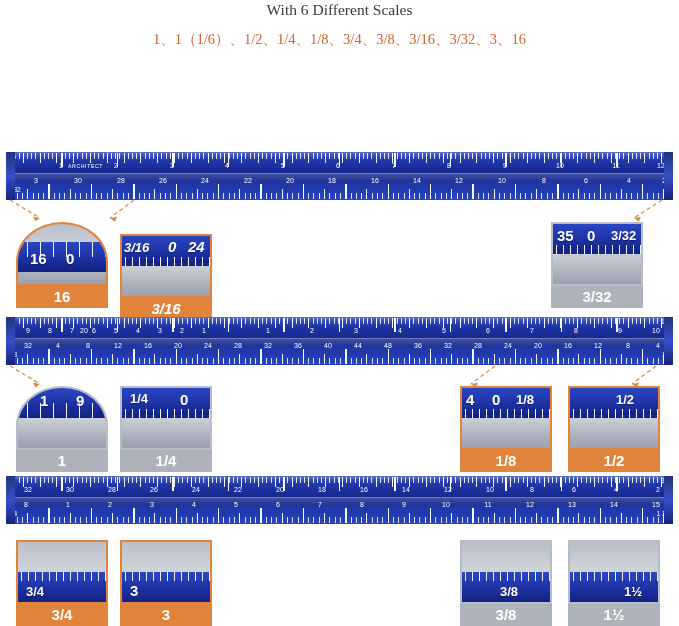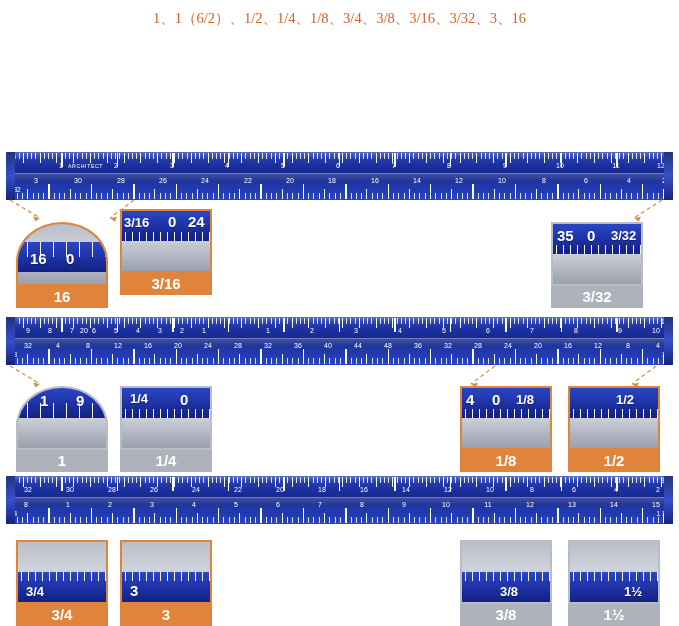--- a/index.html
+++ b/index.html
@@ -244,21 +244,22 @@
   .leader {
     position: absolute;
     pointer-events: none;
   }
   .leader svg { display: block; overflow: visible; }
 </style>
 </head>
 <body>
 
 <div id="header">
-  <div id="scale-list">1、1（6/2）、1/2、1/4、1/8、3/4、3/8、3/16、3/32、3、16</div>
+  <div class="subtitle second">With 6 Different Scales</div>
+  <div id="scale-list">1、1（1/6）、1/2、1/4、1/8、3/4、3/8、3/16、3/32、3、16</div>
 </div>
 
 <div class="ruler-block" style="top:152px;">
   <div class="ruler-body">
     <div class="face-top">
       <div class="ticks minor-top"></div>
       <div class="ticks mid-top"></div>
       <div class="ticks major-top"></div>
       <div class="num-row" style="top:10px;">
         <span style="left:55px;">1</span>
@@ -332,21 +333,21 @@
   <div class="lens">
     <div class="lens-blue band-mid">
       <div class="lens-ticks tall" style="top:0;"></div>
       <div class="lens-num" style="left:16px; top:8px;">16</div>
       <div class="lens-num" style="left:52px; top:8px;">0</div>
     </div>
   </div>
   <div class="cap">16</div>
 </div>
 
-<div class="callout square" style="left:120px; top:209px;">
+<div class="callout square" style="left:120px; top:234px;font-style:italic;">
   <div class="lens">
     <div class="lens-blue band-upper">
       <div class="lens-ticks" style="bottom:0;"></div>
       <div class="lens-num frac" style="left:6px; top:4px;">3/16</div>
       <div class="lens-num" style="left:50px; top:2px;">0</div>
       <div class="lens-num" style="left:70px; top:2px;">24</div>
     </div>
   </div>
   <div class="cap">3/16</div>
 </div>

